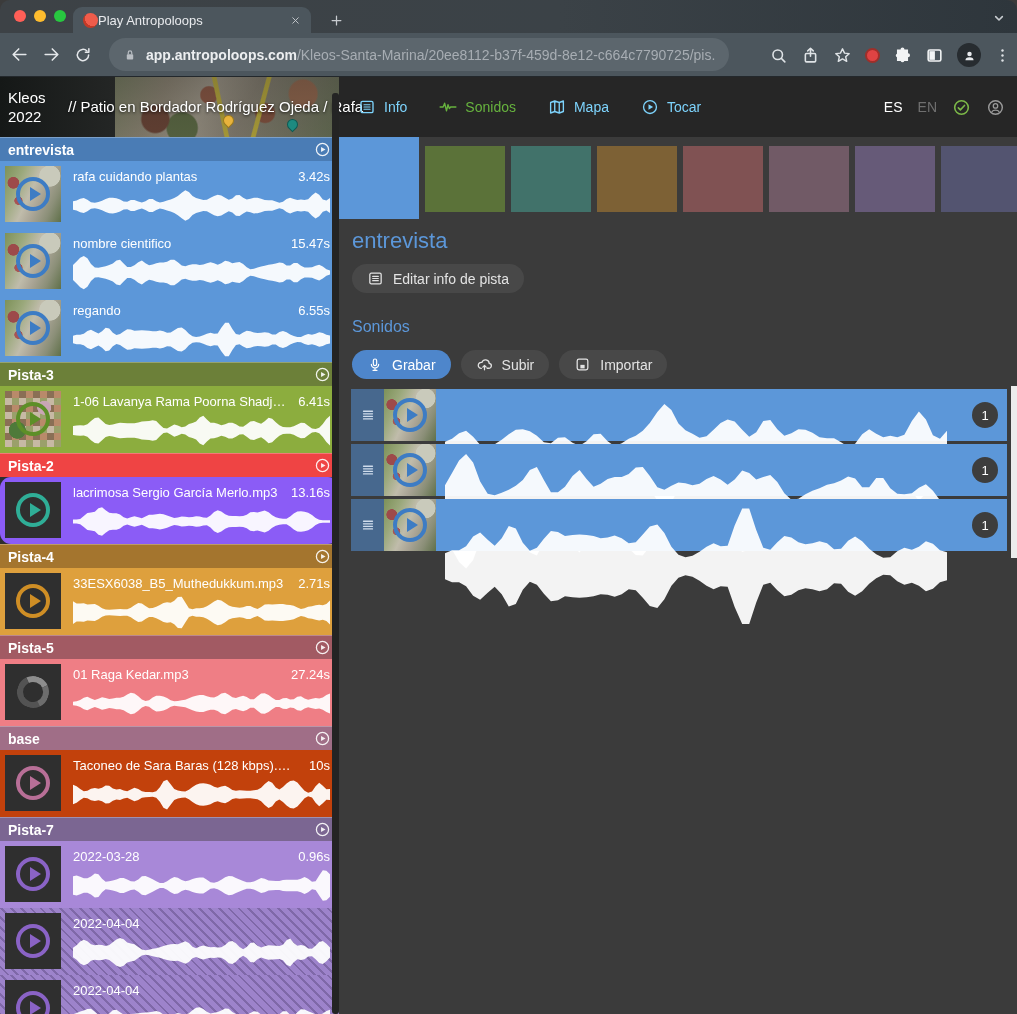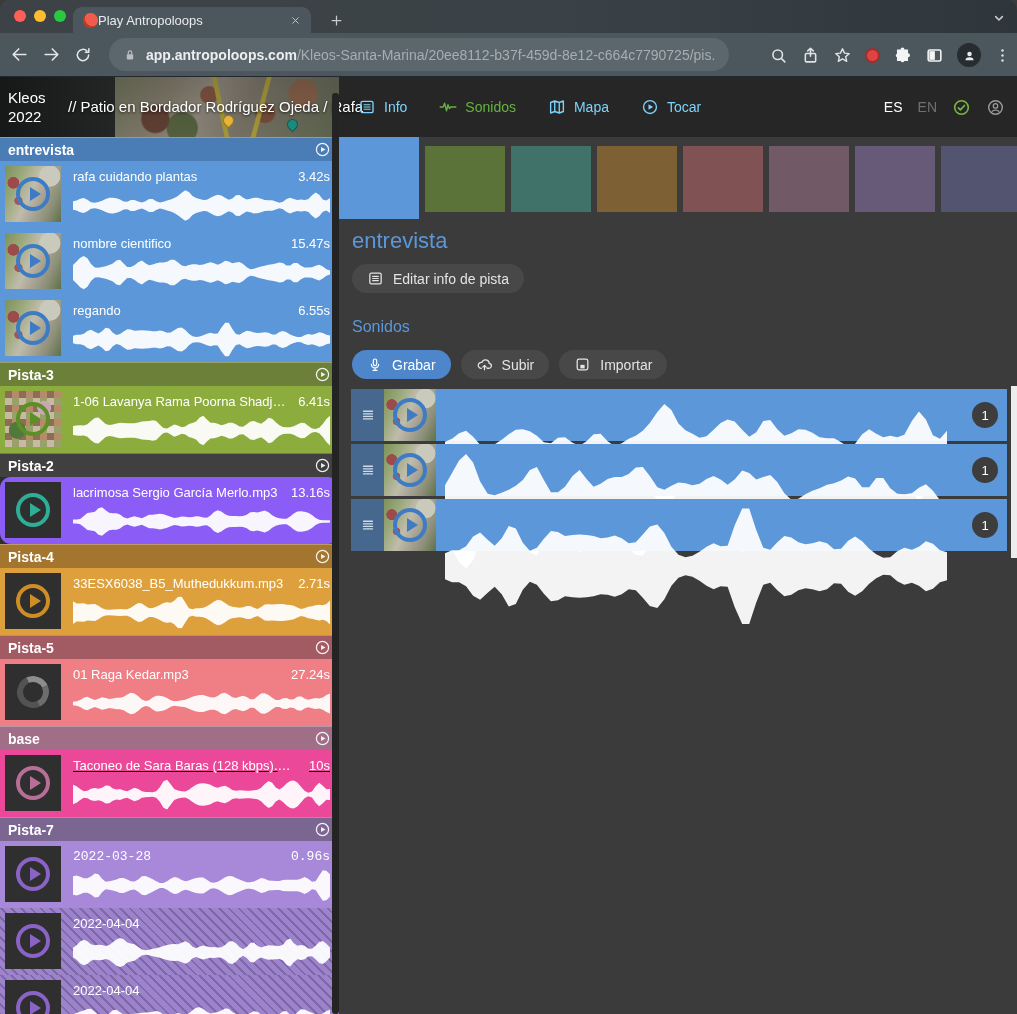--- a/index.html
+++ b/index.html
@@ -405,21 +405,21 @@
             <span class="s-name">1-06 Lavanya Rama Poorna Shadjam Rupak...</span>
             <span class="s-dur">6.41s</span>
           </div>
           <div class="wave">
             <svg viewBox="0 0 100 24" preserveAspectRatio="none">
               <polygon points="0.0,8.9 1.4,8.6 2.8,8.4 4.2,8.6 5.6,7.7 7.0,5.4 8.5,3.4 9.9,3.1 11.3,5.3 12.7,7.6 14.1,8.2 15.5,7.9 16.9,7.2 18.3,6.7 19.7,6.8 21.1,7.0 22.5,7.1 23.9,7.0 25.4,6.5 26.8,5.8 28.2,5.6 29.6,5.5 31.0,5.0 32.4,5.5 33.8,8.0 35.2,10.3 36.6,10.6 38.0,9.2 39.4,7.8 40.8,8.5 42.3,9.8 43.7,9.3 45.1,7.6 46.5,6.8 47.9,5.8 49.3,3.1 50.7,1.9 52.1,4.4 53.5,6.6 54.9,6.7 56.3,7.4 57.7,8.4 59.2,7.7 60.6,6.6 62.0,6.6 63.4,7.7 64.8,9.2 66.2,9.5 67.6,7.7 69.0,5.9 70.4,5.5 71.8,6.5 73.2,7.4 74.6,5.6 76.1,3.2 77.5,3.9 78.9,6.4 80.3,8.4 81.7,9.6 83.1,9.8 84.5,9.7 85.9,9.1 87.3,7.8 88.7,6.7 90.1,6.8 91.5,8.7 93.0,10.6 94.4,11.0 95.8,10.1 97.2,7.6 98.6,4.1 100.0,1.8 100.0,22.2 98.6,19.9 97.2,16.4 95.8,13.9 94.4,13.0 93.0,13.4 91.5,15.3 90.1,17.2 88.7,17.3 87.3,16.2 85.9,14.9 84.5,14.3 83.1,14.2 81.7,14.4 80.3,15.6 78.9,17.6 77.5,20.1 76.1,20.8 74.6,18.4 73.2,16.6 71.8,17.5 70.4,18.5 69.0,18.1 67.6,16.3 66.2,14.5 64.8,14.8 63.4,16.3 62.0,17.4 60.6,17.4 59.2,16.3 57.7,15.6 56.3,16.6 54.9,17.3 53.5,17.4 52.1,19.6 50.7,22.1 49.3,20.9 47.9,18.2 46.5,17.2 45.1,16.4 43.7,14.7 42.3,14.2 40.8,15.5 39.4,16.2 38.0,14.8 36.6,13.4 35.2,13.7 33.8,16.0 32.4,18.5 31.0,19.0 29.6,18.5 28.2,18.4 26.8,18.2 25.4,17.5 23.9,17.0 22.5,16.9 21.1,17.0 19.7,17.2 18.3,17.3 16.9,16.8 15.5,16.1 14.1,15.8 12.7,16.4 11.3,18.7 9.9,20.9 8.5,20.6 7.0,18.6 5.6,16.3 4.2,15.4 2.8,15.6 1.4,15.4 0.0,15.1 " fill="rgba(255,255,255,0.94)"></polygon>
             </svg>
           </div>
         </div>
       </div>
-      <div class="sec-header" style="background: #404040;">
+      <div class="sec-header" style="background: #ef4444;">
         <span>Pista-2</span>
         <span class="hplay"><svg class="ic" width="17" height="17">
             <use href="#i-playcircle"></use>
           </svg></span>
       </div>
       <div class="s-row" style="background: #8b5cf6; border-radius: 11px;">
         <div class="thumb t-dark">
           <div class="playring" style="color: rgb(47, 174, 151);"></div>
         </div>
         <div class="s-body">
@@ -477,21 +477,21 @@
             </svg>
           </div>
         </div>
       </div>
       <div class="sec-header" style="background: rgb(160, 110, 135);">
         <span>base</span>
         <span class="hplay"><svg class="ic" width="17" height="17">
             <use href="#i-playcircle"></use>
           </svg></span>
       </div>
-      <div class="s-row" style="background: #ec4899; text-decoration: underline;">
+      <div class="s-row" style="background: #c2410c;">
         <div class="thumb t-dark">
           <div class="playring" style="color: rgb(184, 111, 151);"></div>
         </div>
         <div class="s-body">
           <div class="s-line">
             <span class="s-name">Taconeo de Sara Baras (128 kbps).mp3</span>
             <span class="s-dur">10s</span>
           </div>
           <div class="wave">
             <svg viewBox="0 0 100 24" preserveAspectRatio="none">
@@ -499,21 +499,21 @@
             </svg>
           </div>
         </div>
       </div>
       <div class="sec-header" style="background: rgb(123, 102, 146);">
         <span>Pista-7</span>
         <span class="hplay"><svg class="ic" width="17" height="17">
             <use href="#i-playcircle"></use>
           </svg></span>
       </div>
-      <div class="s-row" style="background: rgb(168, 136, 216); font-family: Liberation Mono, monospace;">
+      <div class="s-row" style="background: rgb(168, 136, 216);">
         <div class="thumb t-dark">
           <div class="playring" style="color: rgb(138, 99, 198);"></div>
         </div>
         <div class="s-body">
           <div class="s-line">
             <span class="s-name">2022-03-28</span>
             <span class="s-dur">0.96s</span>
           </div>
           <div class="wave">
             <svg viewBox="0 0 100 24" preserveAspectRatio="none">

